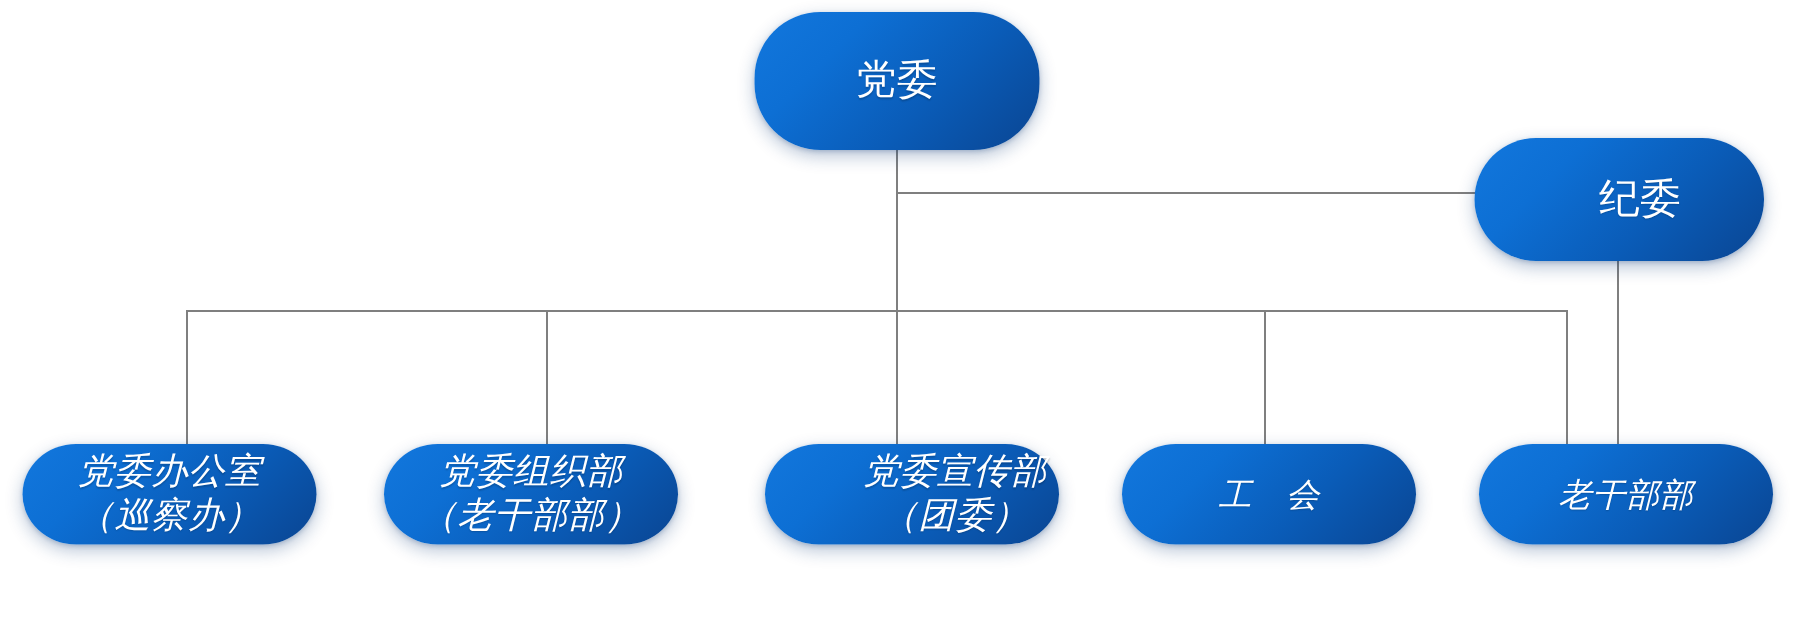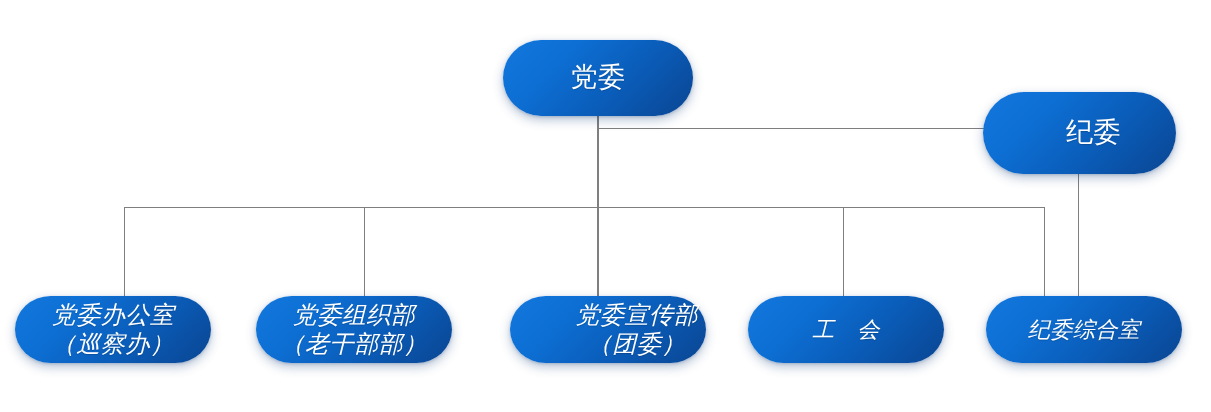--- a/index.html
+++ b/index.html
@@ -62,23 +62,22 @@
     text-shadow: 0 1px 1px rgba(0, 0, 0, 0.18);
     white-space: pre-line;
     padding: 0 8px;
   }
 
   
   #node-top {
     left: 503px;
     top: 8px;
     width: 190px;
-    height: 76px;
+    height: 92px;
     border-radius: 44px / 44px;
-    margin-top: 32px;
   }
   #node-top .label { font-size: 27px; }
 
   
   #node-jiwei {
     left: 983px;
     top: 92px;
     width: 193px;
     height: 82px;
     border-radius: 41px / 41px;
@@ -145,16 +144,16 @@
   <div class="node node-bottom" id="node-b2">
     <span class="label">党委宣传部
 （团委）</span>
   </div>
 
   <div class="node node-bottom single-line" id="node-b3">
     <span class="label">工　会</span>
   </div>
 
   <div class="node node-bottom single-line" id="node-b4">
-    <span class="label">纪委综合室</span>
+    <span class="label">老干部部</span>
   </div>
 
 </div>
 
 </body></html>

